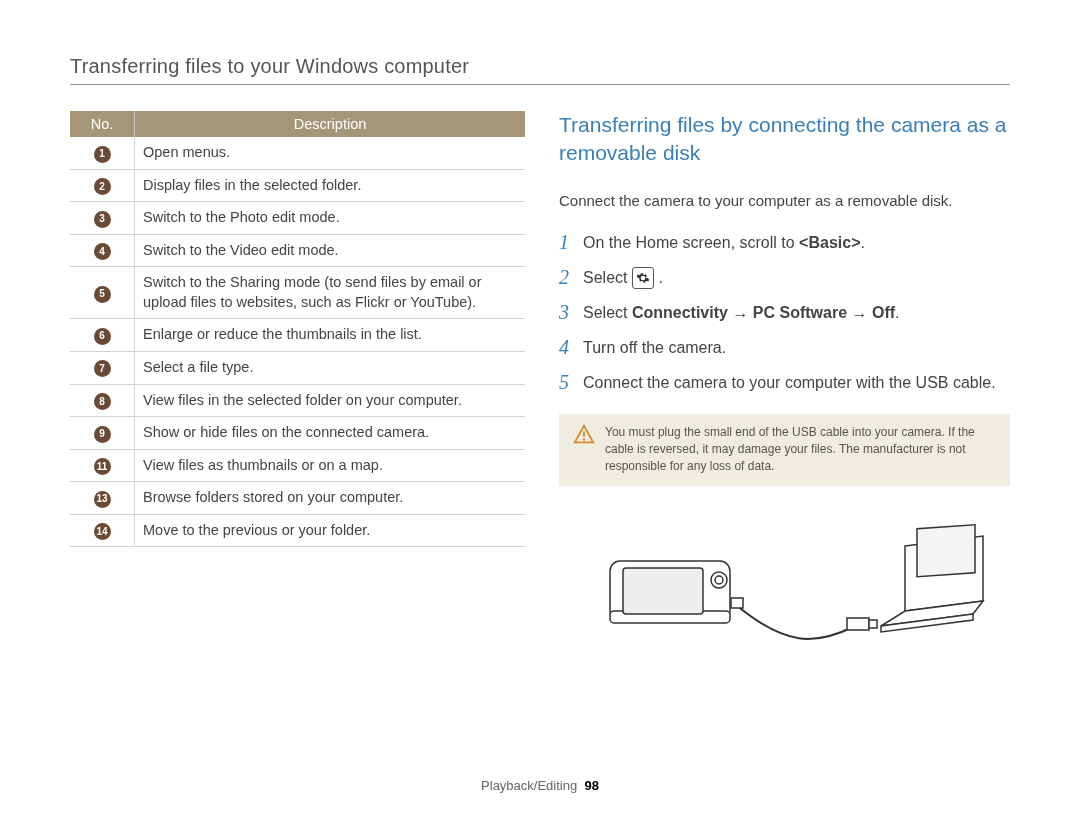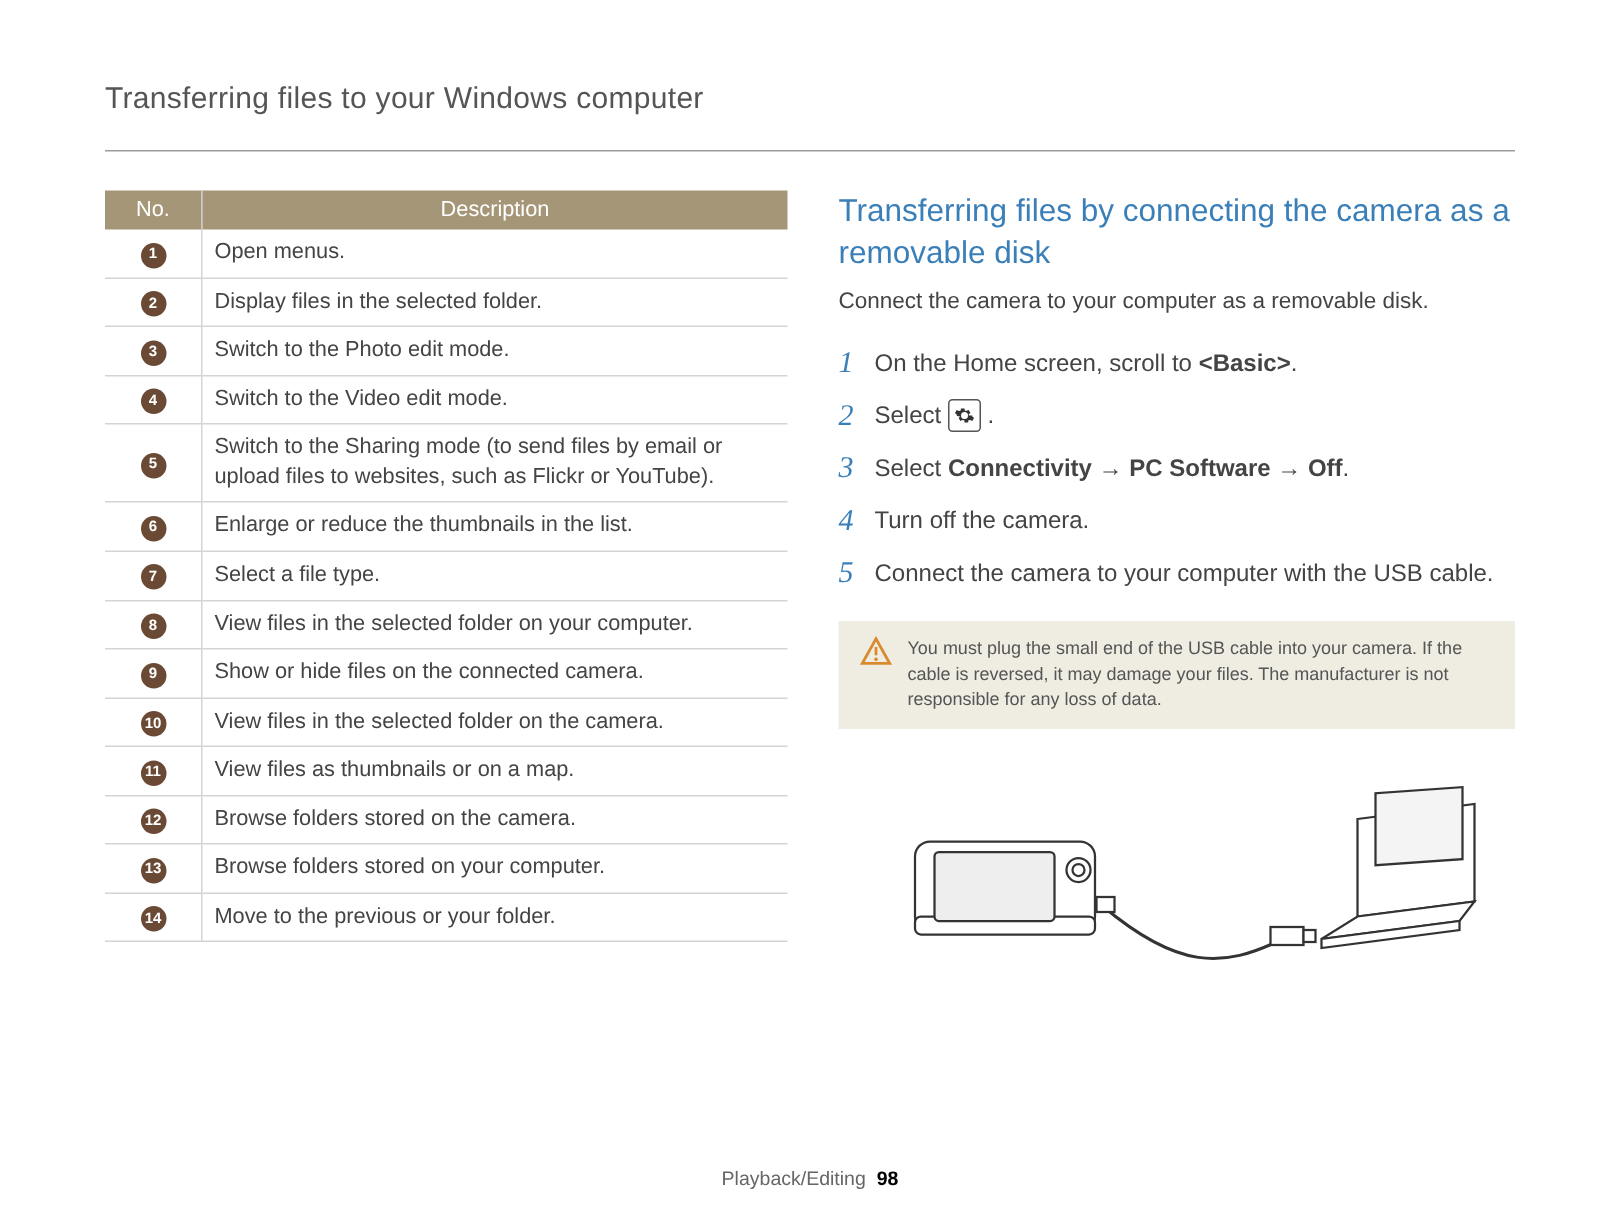--- a/index.html
+++ b/index.html
@@ -17,21 +17,21 @@
     width: 1080px;
     height: 815px;
     box-sizing: border-box;
     padding: 55px 70px 0 70px;
   }
   .topic-title {
     font-size: 20px;
     font-weight: 300;
     color: #555555;
     letter-spacing: 0.2px;
-    padding-bottom: 22px;
+    padding-bottom: 6px;
     border-bottom: 1px solid #9c9c9c;
     margin-bottom: 26px;
   }
   .columns {
     display: flex;
     gap: 34px;
   }
   .col-left { width: 455px; }
   .col-right { flex: 1; }
 
@@ -76,21 +76,21 @@
     font-weight: bold;
     line-height: 1;
   }
 
   
   .section-heading {
     color: #3a7fb8;
     font-size: 21px;
     font-weight: 400;
     line-height: 1.35;
-    margin: 0 0 8px 0;
+    margin: 0 0 24px 0;
   }
   .intro {
     font-size: 15px;
     margin-bottom: 18px;
   }
   ol.steps {
     list-style: none;
     padding: 0;
     margin: 0 0 16px 0;
     counter-reset: step;
@@ -213,30 +213,22 @@
             </tr>
           <tr>
               <td class="no-cell"><span class="circ-num">8</span></td>
               <td>View files in the selected folder on your computer.</td>
             </tr>
           <tr>
               <td class="no-cell"><span class="circ-num">9</span></td>
               <td>Show or hide files on the connected camera.</td>
             </tr>
           <tr>
-              <td class="no-cell"><span class="circ-num">10</span></td>
-              <td>View files in the selected folder on the camera.</td>
-            </tr>
-          <tr>
               <td class="no-cell"><span class="circ-num">11</span></td>
               <td>View files as thumbnails or on a map.</td>
-            </tr>
-          <tr>
-              <td class="no-cell"><span class="circ-num">12</span></td>
-              <td>Browse folders stored on the camera.</td>
             </tr>
           <tr>
               <td class="no-cell"><span class="circ-num">13</span></td>
               <td>Browse folders stored on your computer.</td>
             </tr>
           <tr>
               <td class="no-cell"><span class="circ-num">14</span></td>
               <td>Move to the previous or your folder.</td>
             </tr>
         </tbody>

